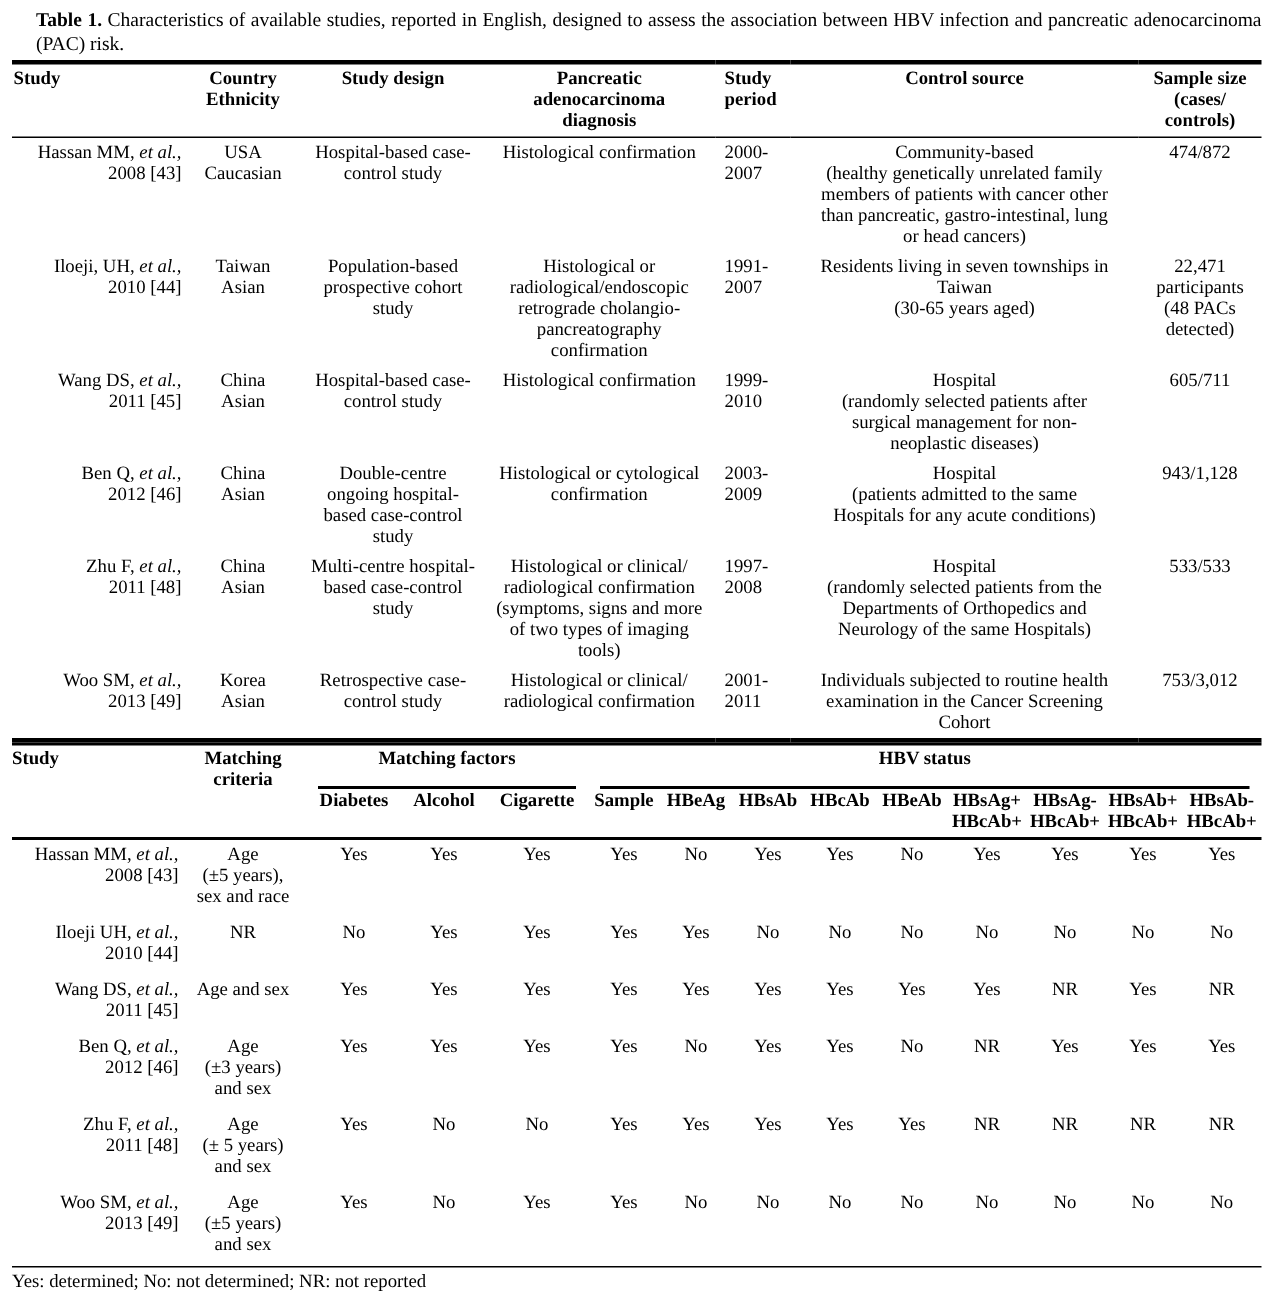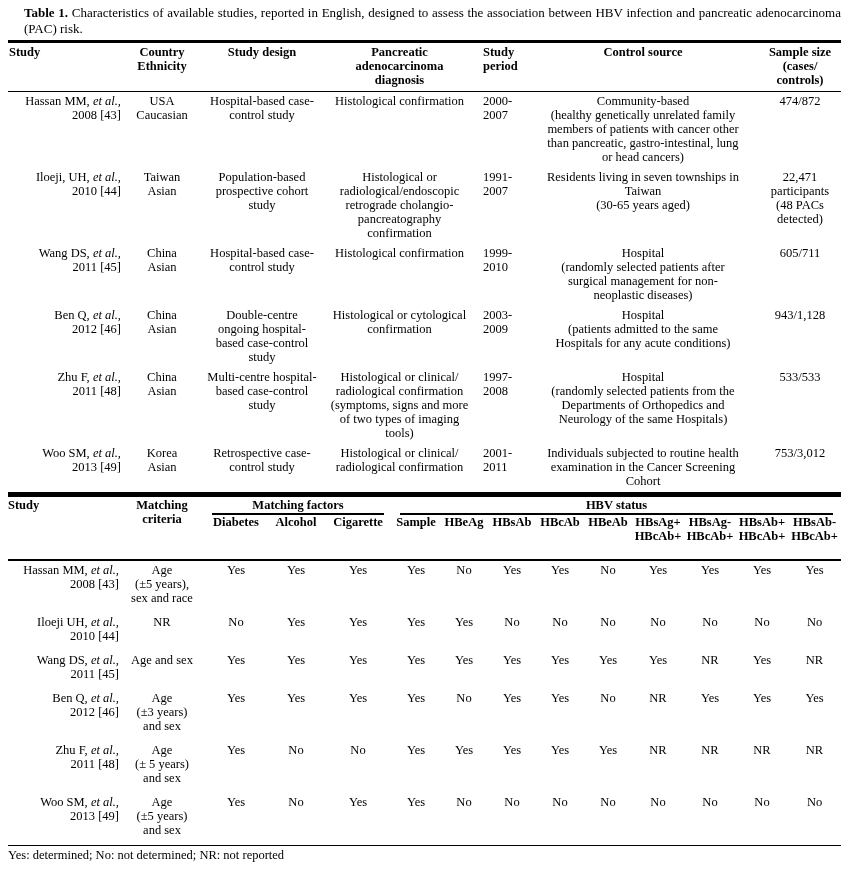--- a/index.html
+++ b/index.html
@@ -12,23 +12,23 @@
   th{font-weight:bold;text-align:center;vertical-align:top;padding:2px 1px 4px 1px;}
   td{text-align:center;vertical-align:top;padding:2px 1px 4px 1px;}
   .ml{white-space:pre-line;}
   .al{text-align:left;}
   .study{text-align:right;padding-left:0;}
   .period{text-align:left;padding-left:6px;}
   .t1{border-top:3px solid #000;border-bottom:3px solid #000;}
   .t1 thead th{border-bottom:1.5px solid #000;}
   .t2{border-top:2px solid #000;border-bottom:1px solid #000;}
   .t2 thead th.rs{border-bottom:2.5px solid #000;}
-  .t2 thead tr.sub th{border-bottom:2.5px solid #000;padding-top:0;padding-bottom:16px;}
+  .t2 thead tr.sub th{border-bottom:2.5px solid #000;padding-top:0;padding-bottom:4px;}
   .t2 thead tr.grp th{padding:1px 0 0 0;}
-  .gline{border-bottom:2px solid #000;margin:0 8px;padding-bottom:1px;font-weight:bold;}
+  .gline{border-bottom:2px solid #000;margin:0 8px;padding-bottom:12px;font-weight:bold;}
   .t2 td{padding-bottom:8px;}
   .footnote{margin:0;padding-top:2px;font-size:12.5px;line-height:15px;text-align:left;}
 </style>
 </head>
 <body>
 
 <div class="page">
 
   <p class="caption"><b>Table 1.</b> <span>Characteristics of available studies, reported in English, designed to assess the association between HBV infection and pancreatic adenocarcinoma (PAC) risk.</span></p>
 

